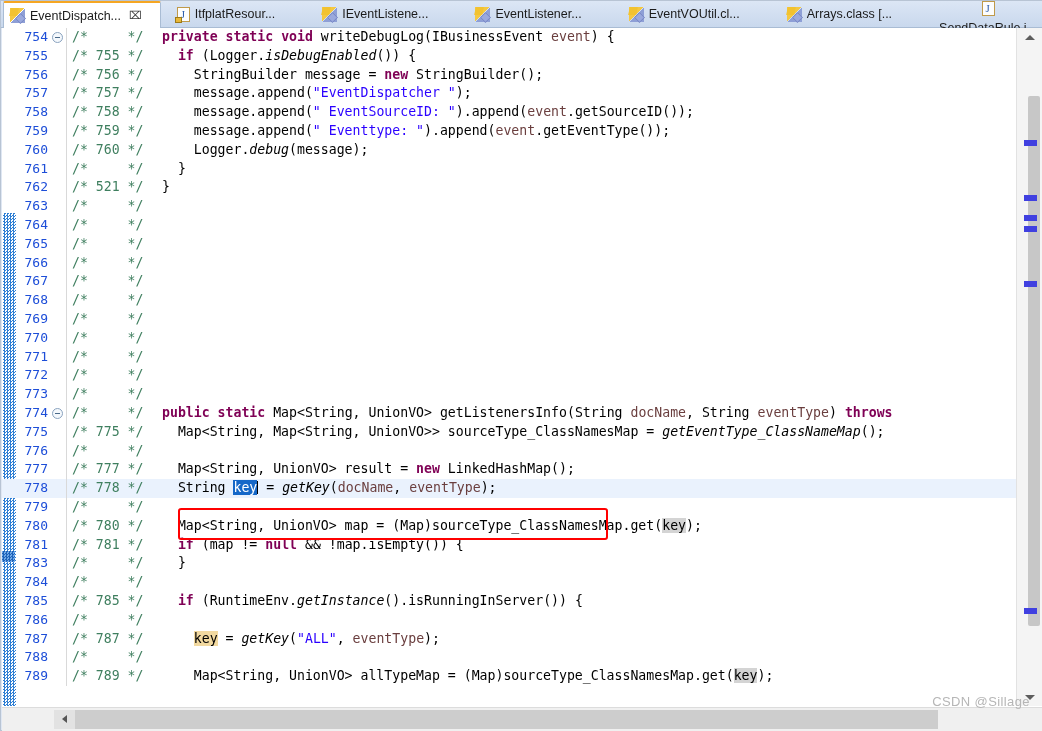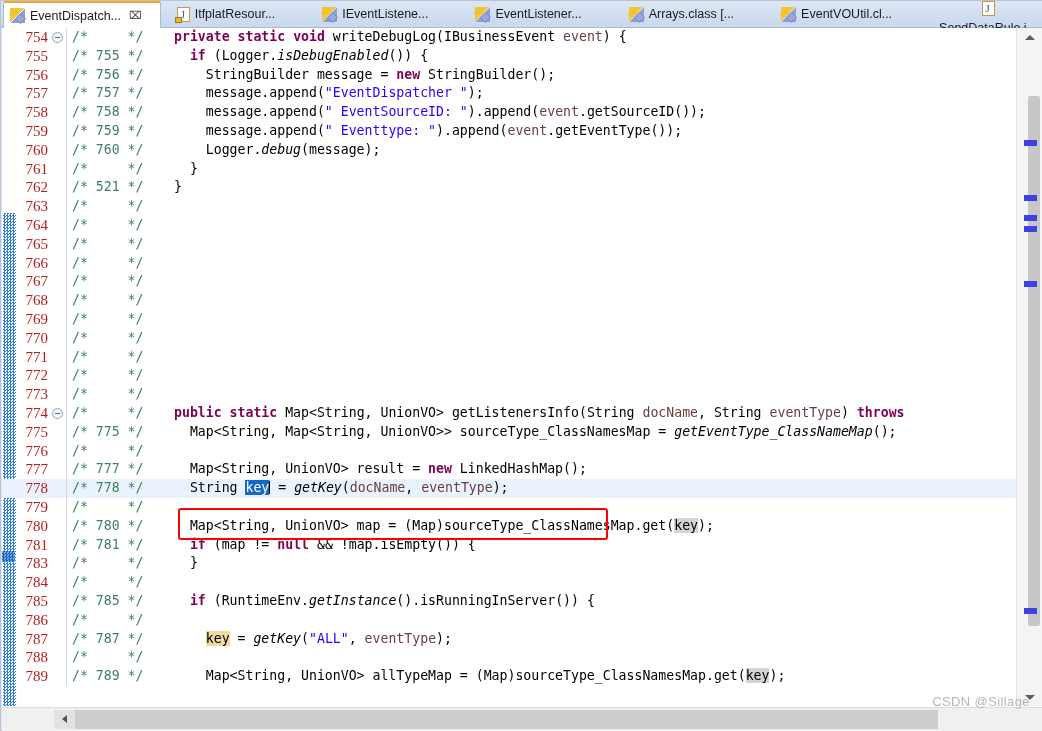--- a/index.html
+++ b/index.html
@@ -65,29 +65,29 @@
      background-image:repeating-conic-gradient(#1e62b8 0% 25%,#6fa8e8 0% 50%);
      background-size:3px 3px;}
 
   .codearea{position:absolute;left:0;top:0;right:26px;height:678px;overflow:hidden;
      font-family:"DejaVu Sans Mono","Liberation Mono",monospace;font-size:13.2px;}
   .line{position:relative;height:18.8px;line-height:18.8px;white-space:pre;}
   .line.current{background:#eaf2fd;}
   .gutter{position:absolute;left:0;top:0;width:168px;height:100%;
      box-sizing:border-box;color:#6b6b6b;}
   .lnum{position:absolute;right:122px;top:0;text-align:right;width:46px;
-     color:#b91c1c;font-size:15px;font-family:Liberation Serif, serif;}
+     color:#1d4ed8;font-size:13px;}
   .fold{position:absolute;left:50px;top:4px;width:11px;height:11px;}
   .fold.collapse{border:1px solid #8aa3bf;border-radius:50%;box-sizing:border-box;
      background:#f4f8fc;}
   .fold.collapse:after{content:"";position:absolute;left:2px;top:4px;width:5px;height:1px;
      background:#4a6a8a;}
   .sep{position:absolute;left:64px;top:0;bottom:0;width:1px;background:#d9d9d9;}
   .cmt{position:absolute;left:70px;top:0;color:#3f7f5f;font-size:13.2px;white-space:pre;}
-  .code{position:absolute;left:172px;top:0;white-space:pre;color:#000000;}
+  .code{position:absolute;left:160px;top:0;white-space:pre;color:#000000;}
 
   .kw{color:#7f0055;font-weight:bold;}
   .str{color:#2a00ff;}
   .stat{font-style:italic;}
   .param{color:#6a3e3e;}
   .occ{background:#d4d4d4;}
   .occw{background:#f2d9a0;}
   .selkey{background:#1668c8;color:#ffffff;}
   .caret{display:inline-block;width:1px;height:13px;background:#000;
      vertical-align:-2px;margin-left:0px;}
@@ -140,25 +140,25 @@
     <div class="tab" style="margin-left:22px;">
       <span class="ico ico-java"></span>
       <span class="tlabel">IEventListene...</span>
     </div>
     <div class="tab" style="margin-left:22px;">
       <span class="ico ico-java"></span>
       <span class="tlabel">EventListener...</span>
     </div>
     <div class="tab" style="margin-left:22px;">
       <span class="ico ico-java"></span>
+      <span class="tlabel">EventVOUtil.cl...</span>
+    </div>
+    <div class="tab" style="margin-left:22px;">
+      <span class="ico ico-java"></span>
       <span class="tlabel">Arrays.class [...</span>
-    </div>
-    <div class="tab" style="margin-left:22px;">
-      <span class="ico ico-java"></span>
-      <span class="tlabel">EventVOUtil.cl...</span>
     </div>
     <div class="tab" style="margin-left:22px;flex-direction:column;">
       <span class="ico ico-doc"></span>
       <span class="tlabel">SendDataRule.j...</span>
     </div>
     <div class="winbtns">
       <div class="wbtn min"></div>
       <div class="wbtn max"></div>
     </div>
   </div>

